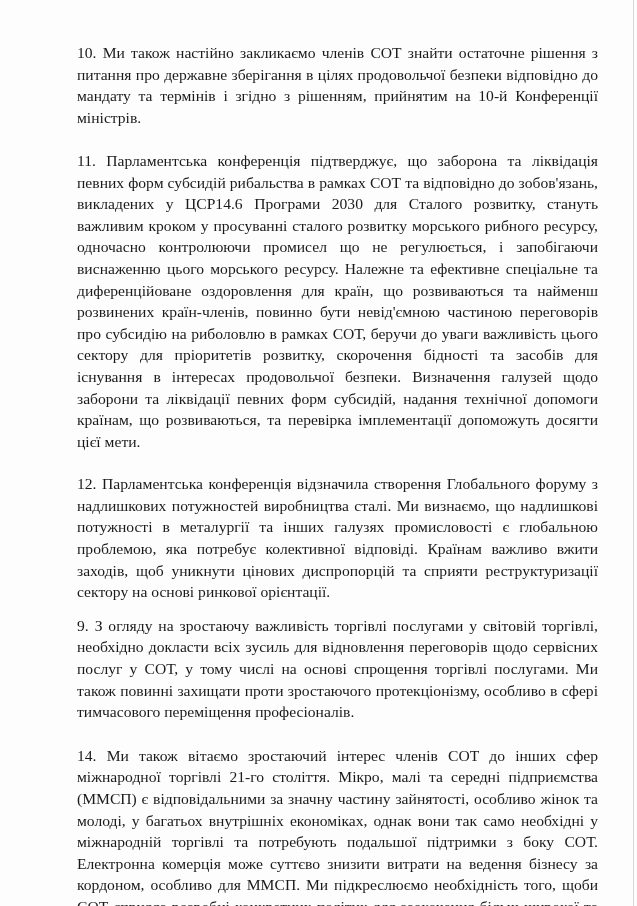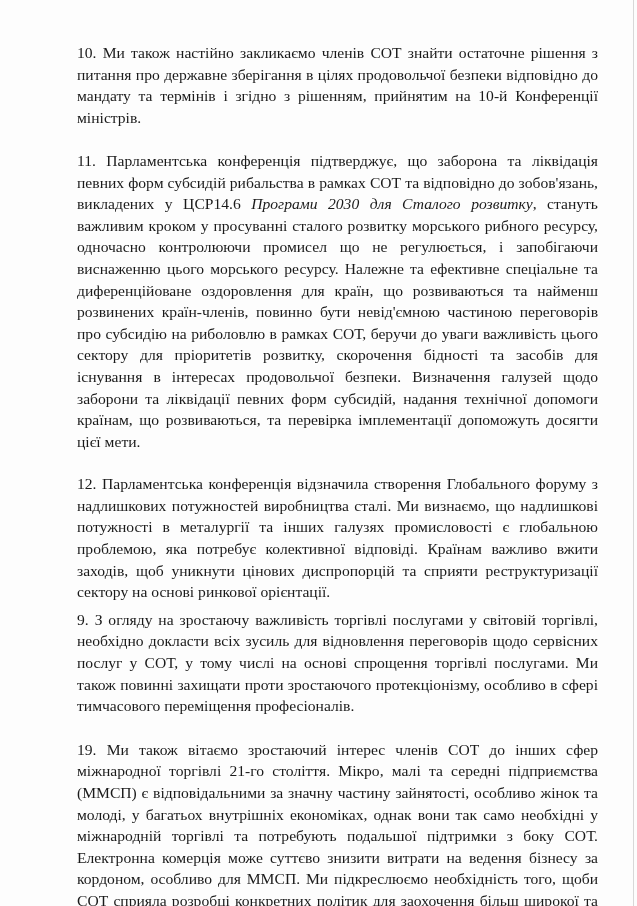--- a/index.html
+++ b/index.html
@@ -37,24 +37,24 @@
     font-size: 15.6px;
     line-height: 21.6px;
     color: #1a1a1a;
   }
   .para {
     margin: 0 0 21.6px 0;
     text-align: justify;
     hyphens: none;
   }
   .para.p11 { margin-bottom: 21px; }
-  .para.p12 { margin-bottom: 6px; }
+  .para.p12 { margin-bottom: 12px; }
   .para.p13 { margin-bottom: 22px; }
   .para.p14 { margin-bottom: 21px; }
-  .em { font-style: italic; }
+  .em { }
 </style>
 </head>
 <body>
 
 <div class="page">
   <div class="edge"></div>
   <div class="content">
 
     <p class="para p10">
       <span>10.</span>
@@ -67,18 +67,18 @@
       <span>12.</span>
       <span>Парламентська конференція відзначила створення Глобального форуму з надлишкових потужностей виробництва сталі. Ми визнаємо, що надлишкові потужності в металургії та інших галузях промисловості є глобальною проблемою, яка потребує колективної відповіді. Країнам важливо вжити заходів, щоб уникнути цінових диспропорцій та сприяти реструктуризації сектору на основі ринкової орієнтації.</span>
     </p>
 
     <p class="para p13">
       <span>9.</span>
       <span>З огляду на зростаючу важливість торгівлі послугами у світовій торгівлі, необхідно докласти всіх зусиль для відновлення переговорів щодо  сервісних послуг у СОТ, у тому числі на основі спрощення торгівлі послугами. Ми також повинні захищати проти зростаючого протекціонізму, особливо в сфері тимчасового переміщення професіоналів.</span>
     </p>
 
     <p class="para p14">
-      <span>19.</span>
+      <span>14.</span>
       <span>Ми також вітаємо зростаючий інтерес членів СОТ до інших сфер міжнародної торгівлі 21-го століття. Мікро, малі та середні підприємства (ММСП) є відповідальними за значну частину зайнятості, особливо жінок та молоді, у багатьох внутрішніх економіках, однак вони так само необхідні у міжнародній торгівлі та потребують подальшої підтримки з боку СОТ. Електронна комерція може суттєво знизити витрати на ведення бізнесу за кордоном, особливо для ММСП. Ми підкреслюємо необхідність того, щоби  СОТ сприяла розробці конкретних політик для заохочення більш широкої та всеосяжної участі ММСП на світових ринках. Ми беремо до уваги, що інвестиції та торгівля є взаємодоповнюючими двигунами глобального економічного зростання.</span>
     </p>
 
   </div>
 </div>
 
 </body></html>

